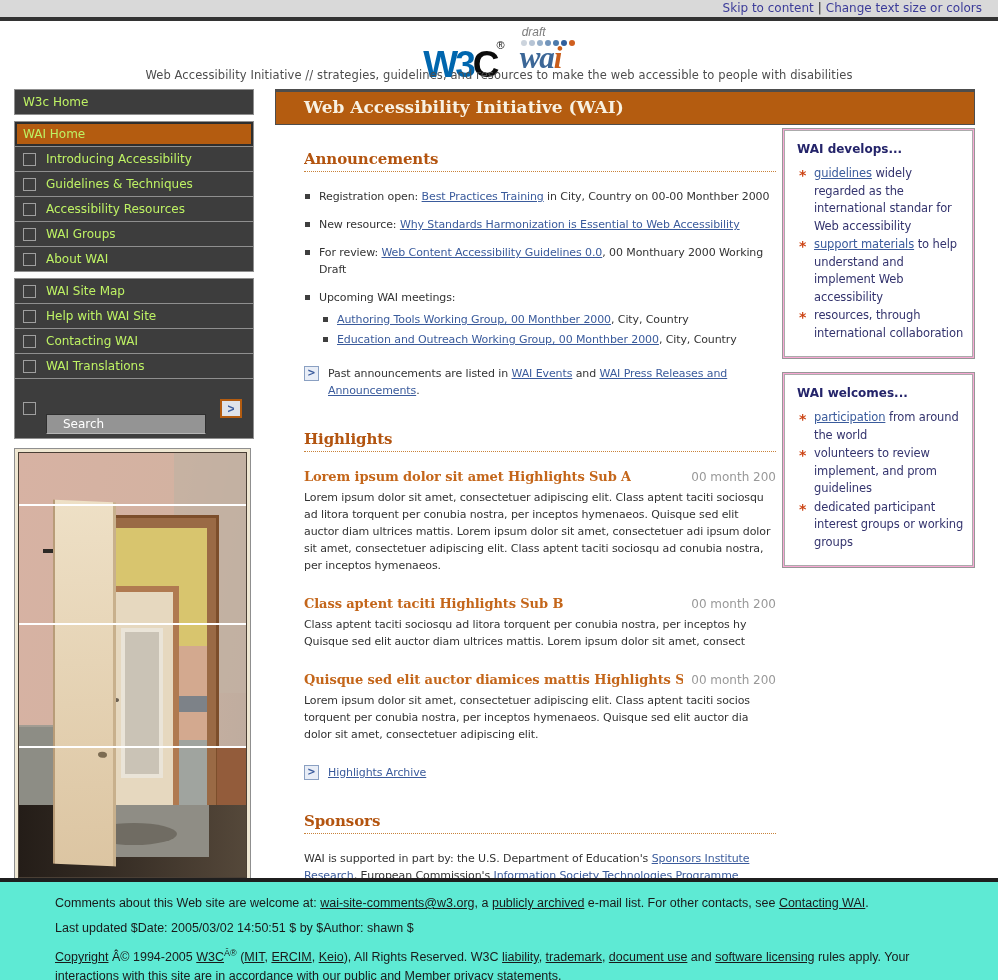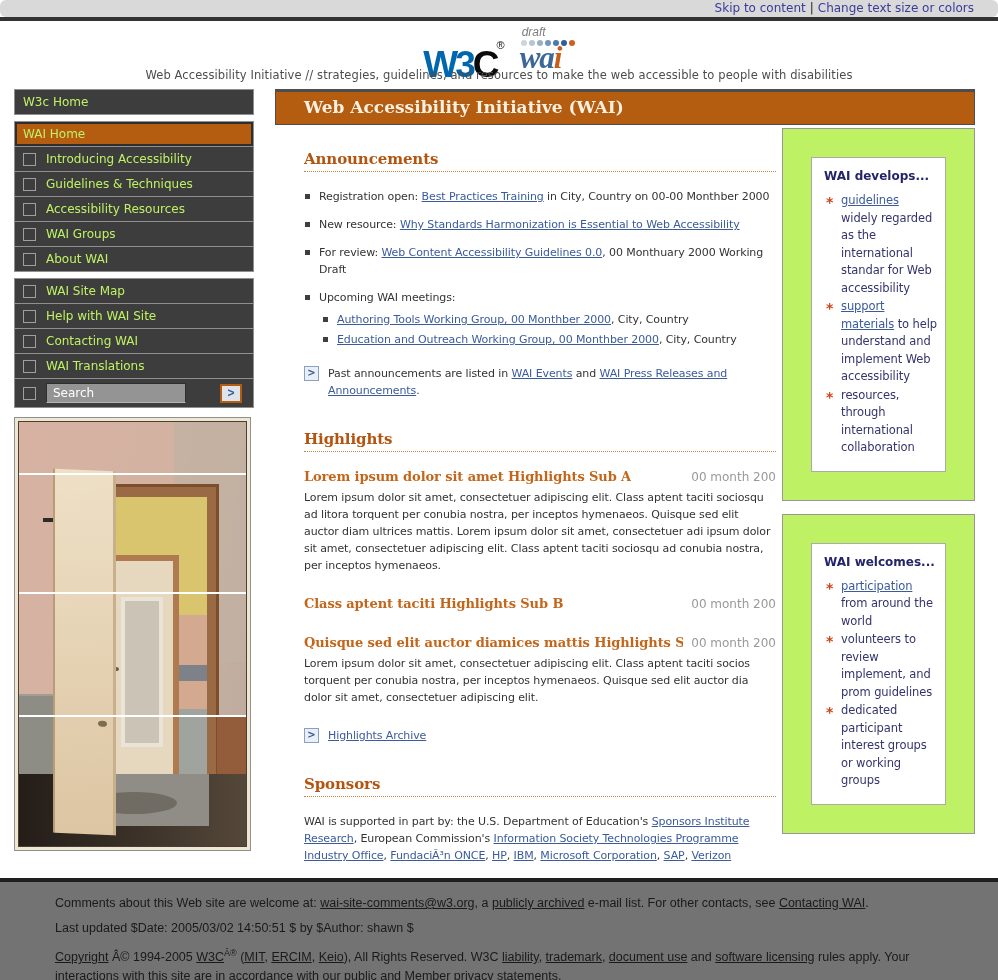--- a/index.html
+++ b/index.html
@@ -1,21 +1,21 @@
 <!DOCTYPE html>
 <html><head>
 <meta charset="utf-8">
 <style>
   html,body{margin:0;padding:0;background:#fff;}
   #page{position:relative;width:998px;height:980px;background:#fff;overflow:hidden;
         font-family:"DejaVu Sans",sans-serif;color:#333;}
   a,.lnk{color:#3a5b9c;text-decoration:underline;cursor:pointer;}
 
   
-  .topbar{height:17px;background:#d9d9d9;text-align:right;padding:1px 24px 0 0;font-size:12px;color:#333;box-sizing:border-box;border-radius:6px;}
+  .topbar{height:17px;background:#d9d9d9;text-align:right;padding:1px 16px 0 0;font-size:12px;color:#333;box-sizing:border-box;}
   .topbar .tlink{color:#3b3b99;text-decoration:none;cursor:pointer;}
   .topbar .sep{color:#222;margin:0 4px;}
   .top-rule{height:4px;background:#333;}
 
   
   .masthead{height:67px;position:relative;background:#fff;}
   .logo-row{display:flex;justify-content:center;align-items:flex-start;gap:15px;padding-top:5px;height:42px;}
   .w3c-logo{font-family:"Liberation Sans",sans-serif;font-weight:bold;font-size:37px;line-height:38px;letter-spacing:-3px;color:#0066ae;}
   .w3c-logo .c{color:#0b0b0b;}
   .w3c-logo sup{font-size:11px;letter-spacing:0;color:#111;vertical-align:28px;font-weight:normal;}
@@ -31,21 +31,21 @@
 
   
   .sidebar{position:absolute;left:14px;top:1px;width:240px;}
   .side-box{border:1px solid #8f8f8f;margin-bottom:6px;background:#3d3d3d;}
   .side-item{display:flex;align-items:center;background:#3d3d3d;color:#bef264;font-size:12px;padding:5px 8px;min-height:14px;cursor:pointer;}
   .side-item + .side-item,.side-box .side-search{border-top:1px solid #8f8f8f;}
   .side-item .sq,.side-search .sq{width:11px;height:11px;border:1px solid #9f9f9f;margin-right:10px;flex:none;}
   .side-item.active{background:#b45c10;outline:2px solid #2e2e2e;outline-offset:-2px;box-shadow:inset 0 2px 0 rgba(255,190,110,.45);}
   .side-search{display:flex;align-items:center;background:#3d3d3d;padding:4px 8px;}
   .side-search input{width:126px;background:#949494;border:1px solid #2f2f2f;border-bottom-color:#b5b5b5;color:#fff;
-      font-size:12px;font-family:inherit;padding:1px 6px;height:16px;}
+      font-size:12px;font-family:inherit;padding:1px 16px;height:16px;margin-top:31px;}
   .side-search button{margin-left:auto;margin-right:3px;width:22px;height:19px;background:#dfe3ea;border:2px solid #b45c10;
       color:#3a5b9c;font-weight:bold;font-size:12px;line-height:12px;padding:0;cursor:pointer;}
 
   
   .photo-frame{margin-top:9px;border:1px solid #8f8f8f;background:#efe7d2;padding:3px;width:229px;}
   .photo{position:relative;width:227px;height:424px;border:1px solid #4a3f35;overflow:hidden;
       background:linear-gradient(100deg,#d7b2a3,#d3b2a1 55%,#c5afa0 75%,#bcab9e);}
   .photo div{position:absolute;}
   .ph-patch{right:0;top:0;width:72px;height:240px;background:#c2b1a3;opacity:.75;}
   .ph-wainscot{left:0;top:272px;width:58px;height:86px;background:#8d8d85;border-top:2px solid #a29c92;}
@@ -85,29 +85,29 @@
       font-size:10px;line-height:12px;text-align:center;font-weight:bold;cursor:pointer;}
   .hl-entry{margin-bottom:21px;}
   .hl-head{display:flex;justify-content:space-between;align-items:baseline;margin-bottom:3px;}
   .hl-title{font-family:"DejaVu Serif",serif;font-weight:bold;font-size:13px;color:#c4661a;white-space:nowrap;overflow:hidden;}
   .hl-date{flex:none;color:#999;font-size:12px;margin-left:8px;letter-spacing:0;}
   .hl-entry p{margin:0;}
   .sponsor-line{white-space:nowrap;overflow:hidden;}
 
   
   .aside{position:absolute;left:782px;top:40px;width:193px;}
-  .aside-box{background:#bef264;border:1px solid #979797;padding:28px;margin-bottom:13px;}
+  .aside-box{background:#f9a8d4;border:1px solid #979797;padding:1px;margin-bottom:13px;}
   .aside-inner{background:#fff;border:1px solid #ababab;padding:11px 8px 13px 12px;}
   .aside-inner h3{margin:0 0 9px;font-size:12px;color:#24246a;font-family:"DejaVu Sans",sans-serif;}
   .aside-inner ul{list-style:none;margin:0;padding:0;}
   .aside-inner li{position:relative;padding-left:17px;font-size:11.5px;color:#34346e;line-height:17.5px;margin-bottom:1px;letter-spacing:-0.1px;}
   .aside-inner li::before{content:"*";position:absolute;left:2px;top:2px;color:#cc4414;font-size:14px;font-weight:bold;}
 
   
-  .footer{position:absolute;left:0;top:878px;width:998px;height:102px;background:#737373;border-top:4px solid #1f1f1f;
+  .footer{position:absolute;left:0;top:878px;width:998px;height:102px;background:#5eead4;border-top:4px solid #1f1f1f;
       box-sizing:border-box;padding:12px 52px 0 55px;font-family:"Liberation Sans",sans-serif;font-size:12.5px;color:#1a1a1a;}
   .f-line{margin-bottom:6px;line-height:19px;}
   .footer .lnk{color:#1a1a1a;}
   .footer sup{font-size:9px;}
 </style>
 </head>
 <body>
 
 <div id="page">
 
@@ -245,20 +245,21 @@
                 <span class="hl-title">Lorem ipsum dolor sit amet Highlights Sub A</span>
                 <span class="hl-date">00 month 200</span>
               </div>
               <p>Lorem ipsum dolor sit amet, consectetuer adipiscing elit. Class aptent taciti sociosqu ad litora torquent per conubia nostra, per inceptos hymenaeos. Quisque sed elit auctor diam ultrices mattis. Lorem ipsum dolor sit amet, consectetuer adi ipsum dolor sit amet, consectetuer adipiscing elit. Class aptent taciti sociosqu ad conubia nostra, per inceptos hymenaeos.</p>
             </div>
             <div class="hl-entry">
               <div class="hl-head">
                 <span class="hl-title">Class aptent taciti Highlights Sub B</span>
                 <span class="hl-date">00 month 200</span>
               </div>
+              <p>Class aptent taciti sociosqu ad litora torquent per conubia nostra, per inceptos hy Quisque sed elit auctor diam ultrices mattis. Lorem ipsum dolor sit amet, consect</p>
             </div>
             <div class="hl-entry">
               <div class="hl-head">
                 <span class="hl-title">Quisque sed elit auctor diamices mattis Highlights Sub C</span>
                 <span class="hl-date">00 month 200</span>
               </div>
               <p>Lorem ipsum dolor sit amet, consectetuer adipiscing elit. Class aptent taciti socios torquent per conubia nostra, per inceptos hymenaeos. Quisque sed elit auctor dia dolor sit amet, consectetuer adipiscing elit.</p>
             </div>
           </div>
         <div class="note" style="margin-top:4px">

